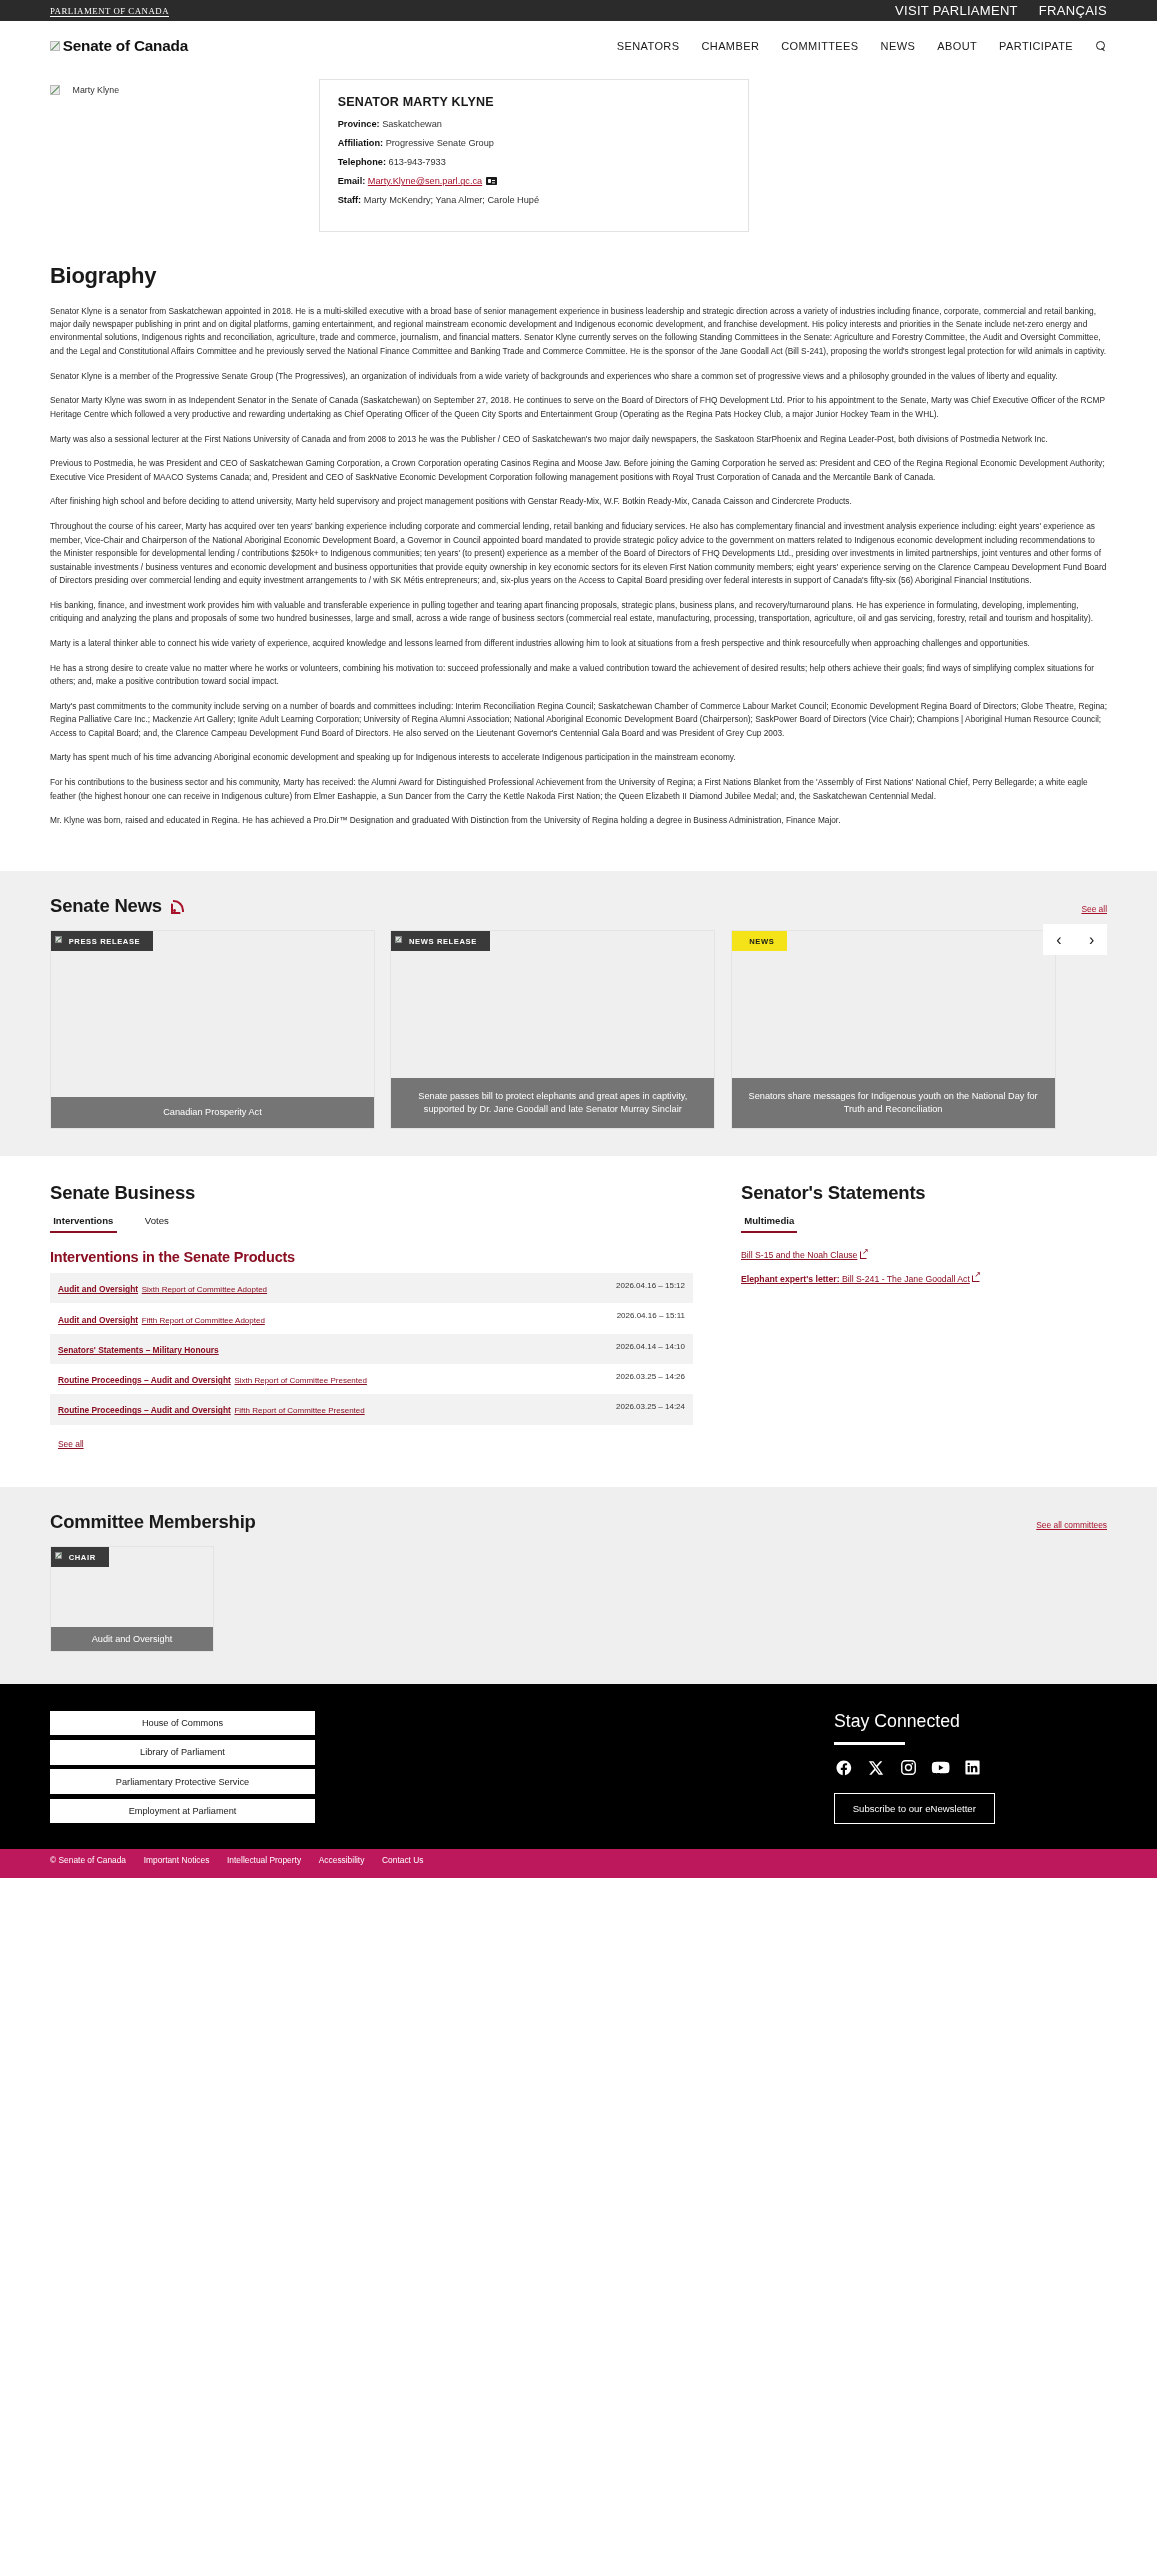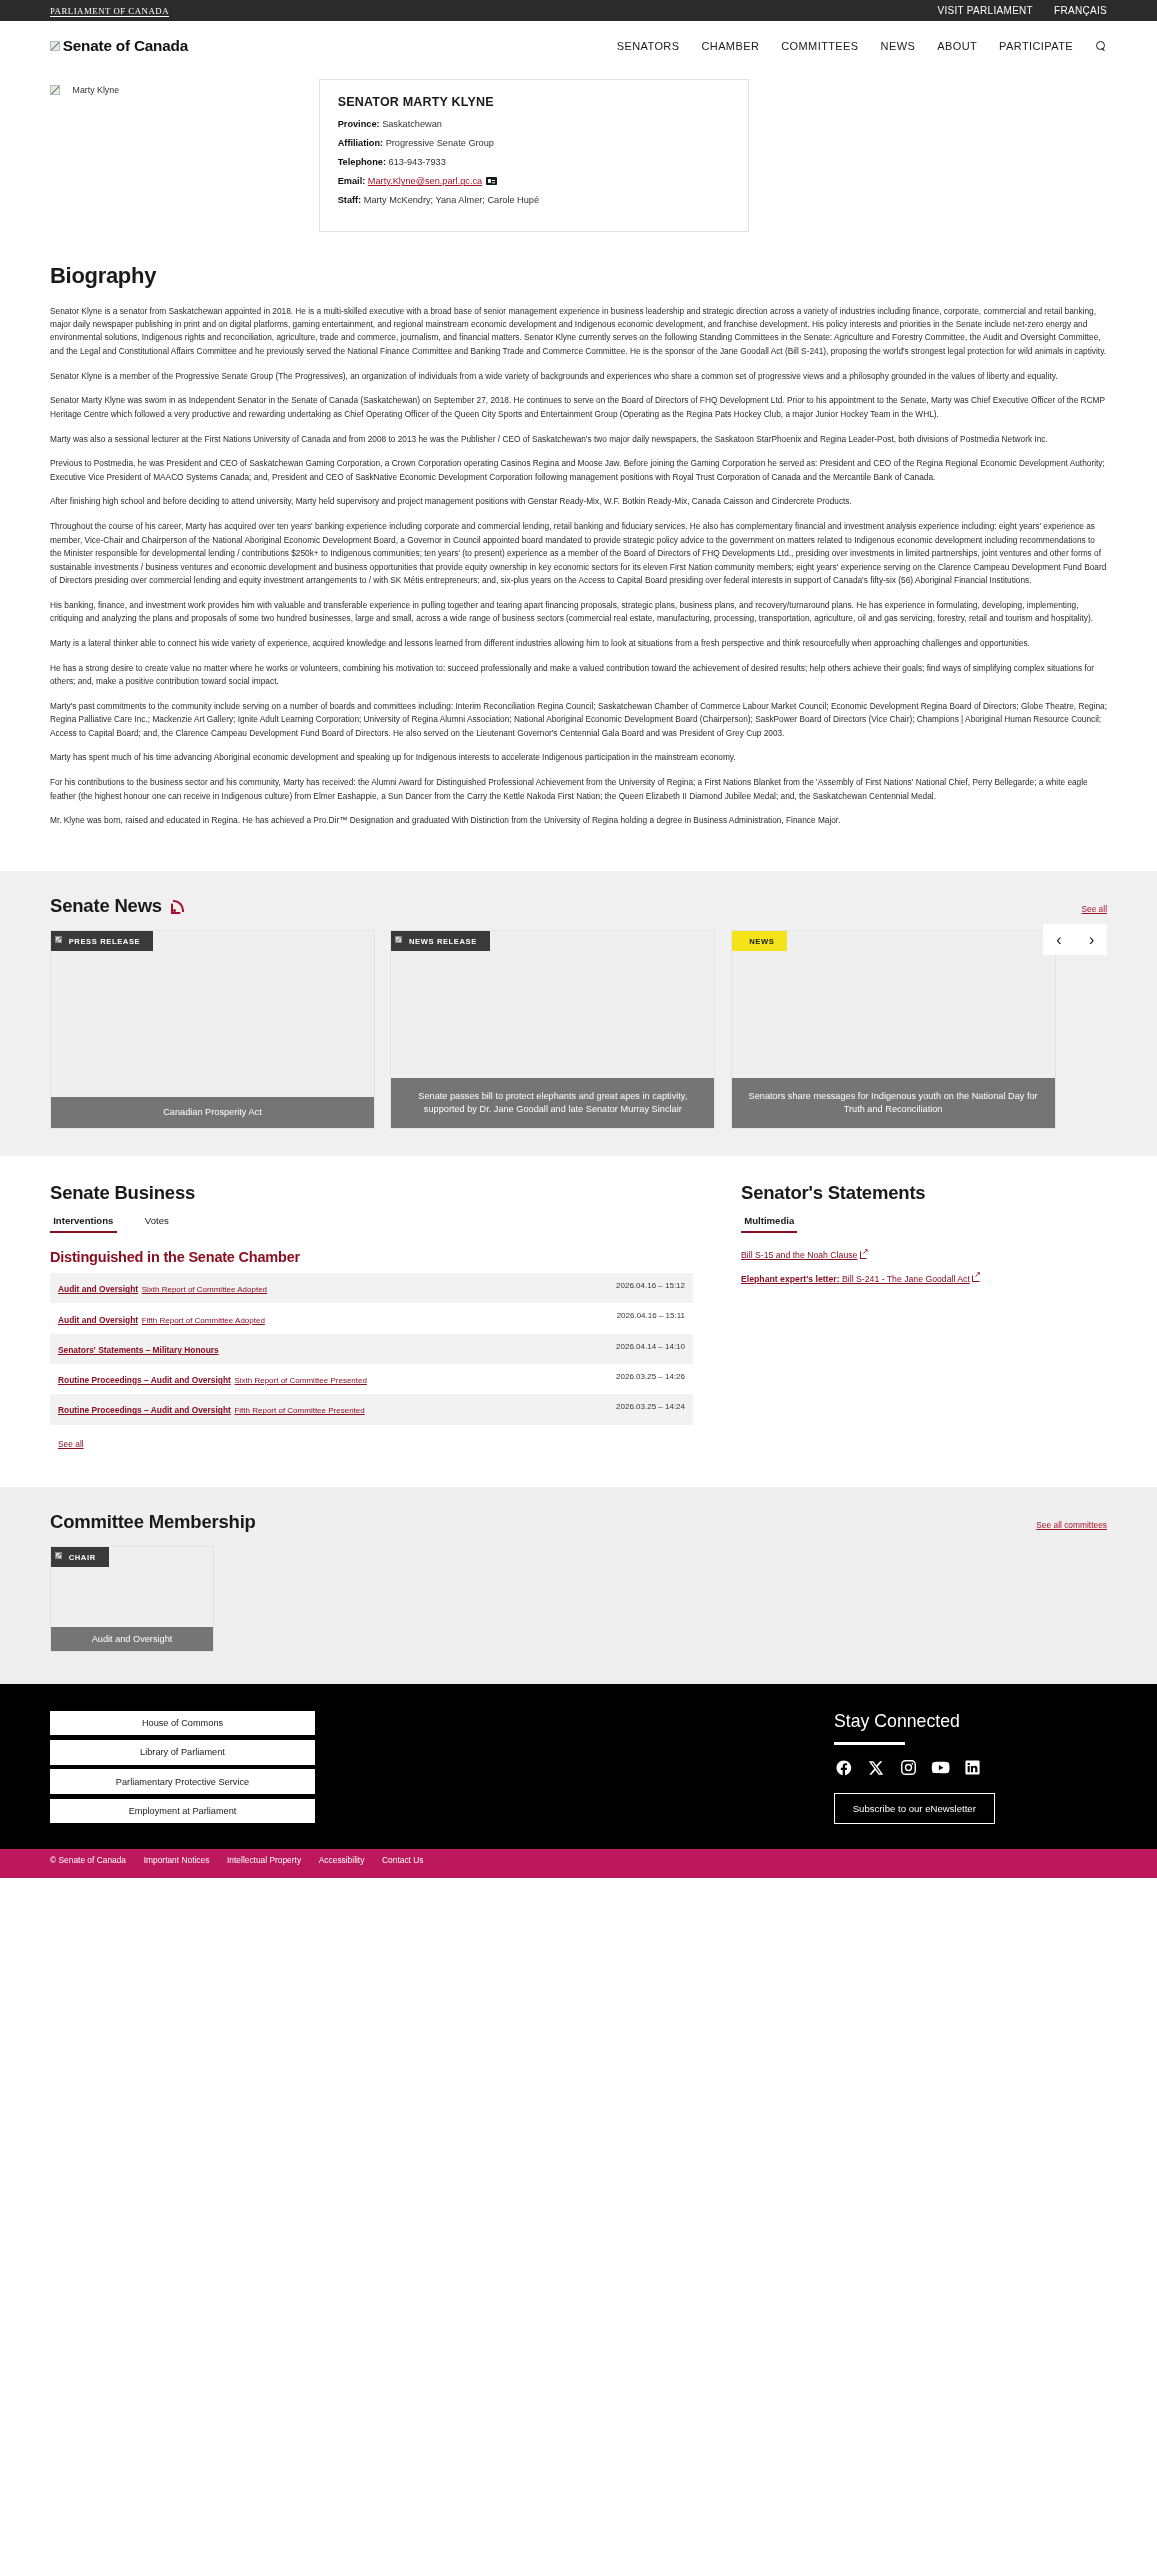--- a/index.html
+++ b/index.html
@@ -26,21 +26,21 @@
     font-family: "Liberation Serif", serif;
     font-size: 8.8px;
     letter-spacing: 0.5px;
     text-decoration: underline;
     text-underline-offset: 1.6px;
   }
   .topbar .right {
     margin-left: auto;
     display: flex;
     gap: 21px;
-    font-size: 10px;
+    font-size: 13px;
     letter-spacing: 0.3px;
   }
   .topbar .right span { text-decoration: none; }
 
   
   .masthead {
     height: 50px;
     display: flex;
     align-items: center;
     padding: 0 50px;
@@ -590,21 +590,21 @@
   </div>
 </section>
 
 <section class="business-section">
   <div class="col-left">
     <h2>Senate Business</h2>
     <div class="tabs">
       <div class="tab active">Interventions</div>
       <div class="tab">Votes</div>
     </div>
-    <h3 class="sub-head">Distinguished in the Senate Chamber</h3>
+    <h3 class="sub-head">Interventions in the Senate Products</h3>
 
     <div class="iv-list">
       <div class="iv-row">
         <div class="iv-main">
           <a class="iv-title">Audit and Oversight</a>
           <a class="iv-sub">Sixth Report of Committee Adopted</a>
         </div>
         <div class="iv-date">2026.04.16 – 15:12</div>
       </div>
       <div class="iv-row">

